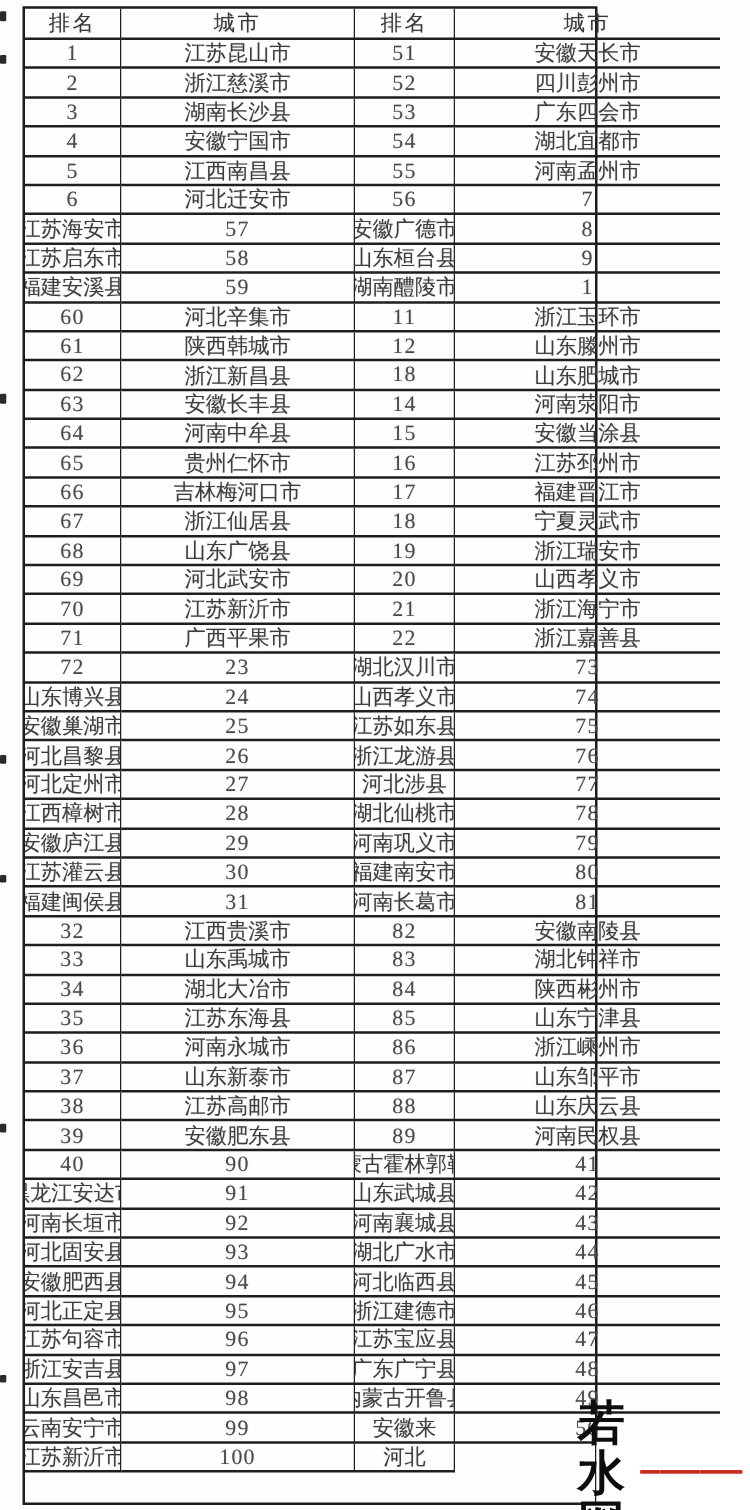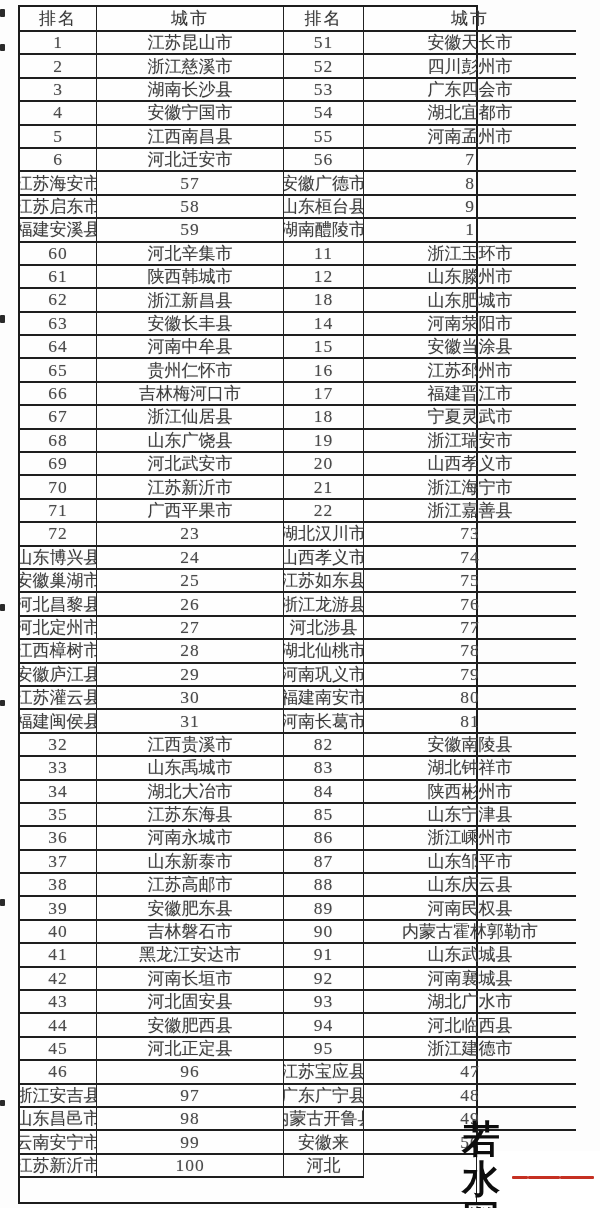--- a/index.html
+++ b/index.html
@@ -207,21 +207,20 @@
     <div class="cell city">山东邹平市</div>
     <div class="cell rank">38</div>
     <div class="cell city">江苏高邮市</div>
     <div class="cell rank">88</div>
     <div class="cell city">山东庆云县</div>
     <div class="cell rank">39</div>
     <div class="cell city">安徽肥东县</div>
     <div class="cell rank">89</div>
     <div class="cell city">河南民权县</div>
     <div class="cell rank">40</div>
-    <div class="cell city">吉林磐石市</div>
     <div class="cell rank">90</div>
     <div class="cell city">内蒙古霍林郭勒市</div>
     <div class="cell rank">41</div>
     <div class="cell city">黑龙江安达市</div>
     <div class="cell rank">91</div>
     <div class="cell city">山东武城县</div>
     <div class="cell rank">42</div>
     <div class="cell city">河南长垣市</div>
     <div class="cell rank">92</div>
     <div class="cell city">河南襄城县</div>
@@ -231,20 +230,21 @@
     <div class="cell city">湖北广水市</div>
     <div class="cell rank">44</div>
     <div class="cell city">安徽肥西县</div>
     <div class="cell rank">94</div>
     <div class="cell city">河北临西县</div>
     <div class="cell rank">45</div>
     <div class="cell city">河北正定县</div>
     <div class="cell rank">95</div>
     <div class="cell city">浙江建德市</div>
     <div class="cell rank">46</div>
+    <div class="cell city">江苏句容市</div>
     <div class="cell rank">96</div>
     <div class="cell city">江苏宝应县</div>
     <div class="cell rank">47</div>
     <div class="cell city">浙江安吉县</div>
     <div class="cell rank">97</div>
     <div class="cell city">广东广宁县</div>
     <div class="cell rank">48</div>
     <div class="cell city">山东昌邑市</div>
     <div class="cell rank">98</div>
     <div class="cell city">内蒙古开鲁县</div>

